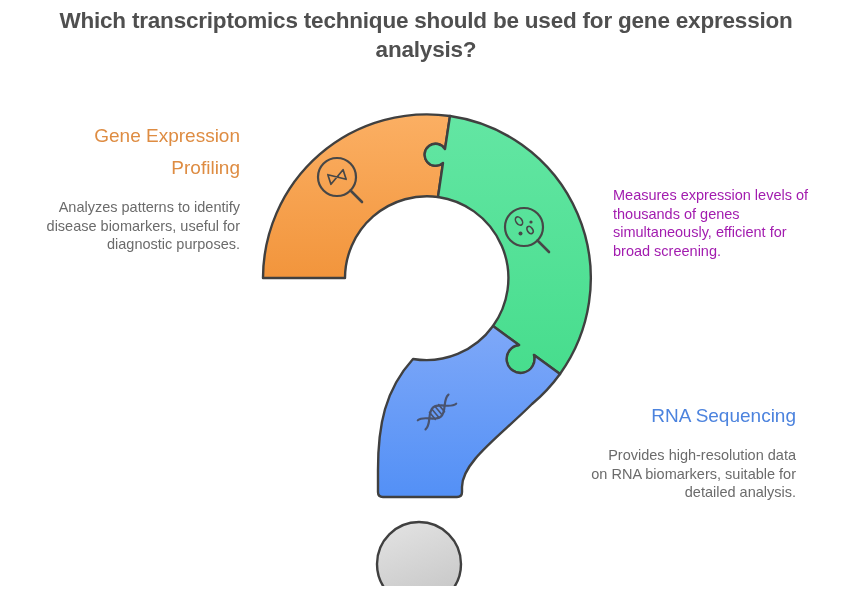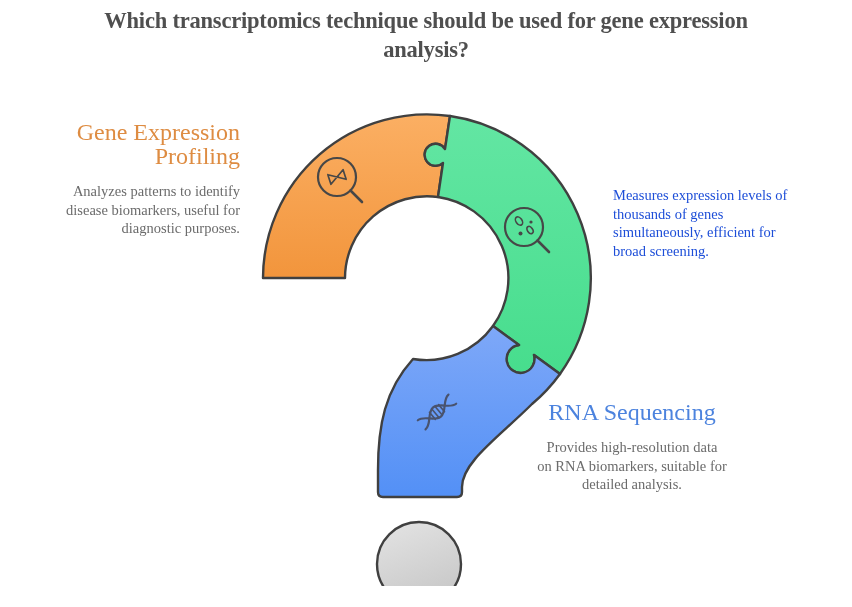--- a/index.html
+++ b/index.html
@@ -1,32 +1,32 @@
 <!DOCTYPE html>
 <html><head>
 <meta charset="utf-8">
 <style>
   * { margin:0; padding:0; box-sizing:border-box; }
   html, body { background:#ffffff; }
   .stage {
     position:relative; width:852px; height:586px; background:#ffffff;
-    font-family:Liberation Serif, serif; overflow:hidden;
+    font-family:Liberation Sans, sans-serif; overflow:hidden;
   }
   .title {
     position:absolute; top:6px; left:24px; right:24px;
     text-align:center; font-size:22.5px; font-weight:700;
     line-height:29px; letter-spacing:-0.2px; white-space:pre-line;
   }
   .diagram { position:absolute; left:0; top:0; }
   .sec { position:absolute; }
-  .sec h2 { font-size:24px; font-weight:400; line-height:24px; white-space:pre-line; }
+  .sec h2 { font-size:19px; font-weight:400; line-height:32px; white-space:pre-line; }
   .sec p  { margin-top:14px; font-size:14.5px; line-height:18.5px; white-space:pre-line; }
   .sec-gep   { top:120px; right:612px; width:240px; text-align:right; }
   .sec-micro { top:172px; left:613px;  width:232px; text-align:left; }
-  .sec-rna   { top:400px; left:512px;  width:240px; text-align:center; }
+  .sec-rna   { top:400px; left:556px;  width:240px; text-align:right; }
 </style>
 </head>
 <body>
 
 <div class="stage">
 
   <h1 class="title" style="color: rgb(79, 79, 79);">Which transcriptomics technique should be used for gene expression
 analysis?</h1>
 
   <svg class="diagram" width="852" height="607" viewBox="0 0 852 607">
@@ -82,21 +82,21 @@
 
   <div class="sec sec-gep">
     <h2 style="color: rgb(222, 140, 66);">Gene Expression
 Profiling</h2>
     <p style="color: rgb(107, 107, 107);">Analyzes patterns to identify
 disease biomarkers, useful for
 diagnostic purposes.</p>
   </div>
 
   <div class="sec sec-micro">
-    <p style="color: #1d4ed8;">Measures expression levels of
+    <p style="color: #a21caf;">Measures expression levels of
 thousands of genes
 simultaneously, efficient for
 broad screening.</p>
   </div>
 
   <div class="sec sec-rna">
     <h2 style="color: rgb(76, 131, 222);">RNA Sequencing</h2>
     <p style="color: rgb(107, 107, 107);">Provides high-resolution data
 on RNA biomarkers, suitable for
 detailed analysis.</p>

